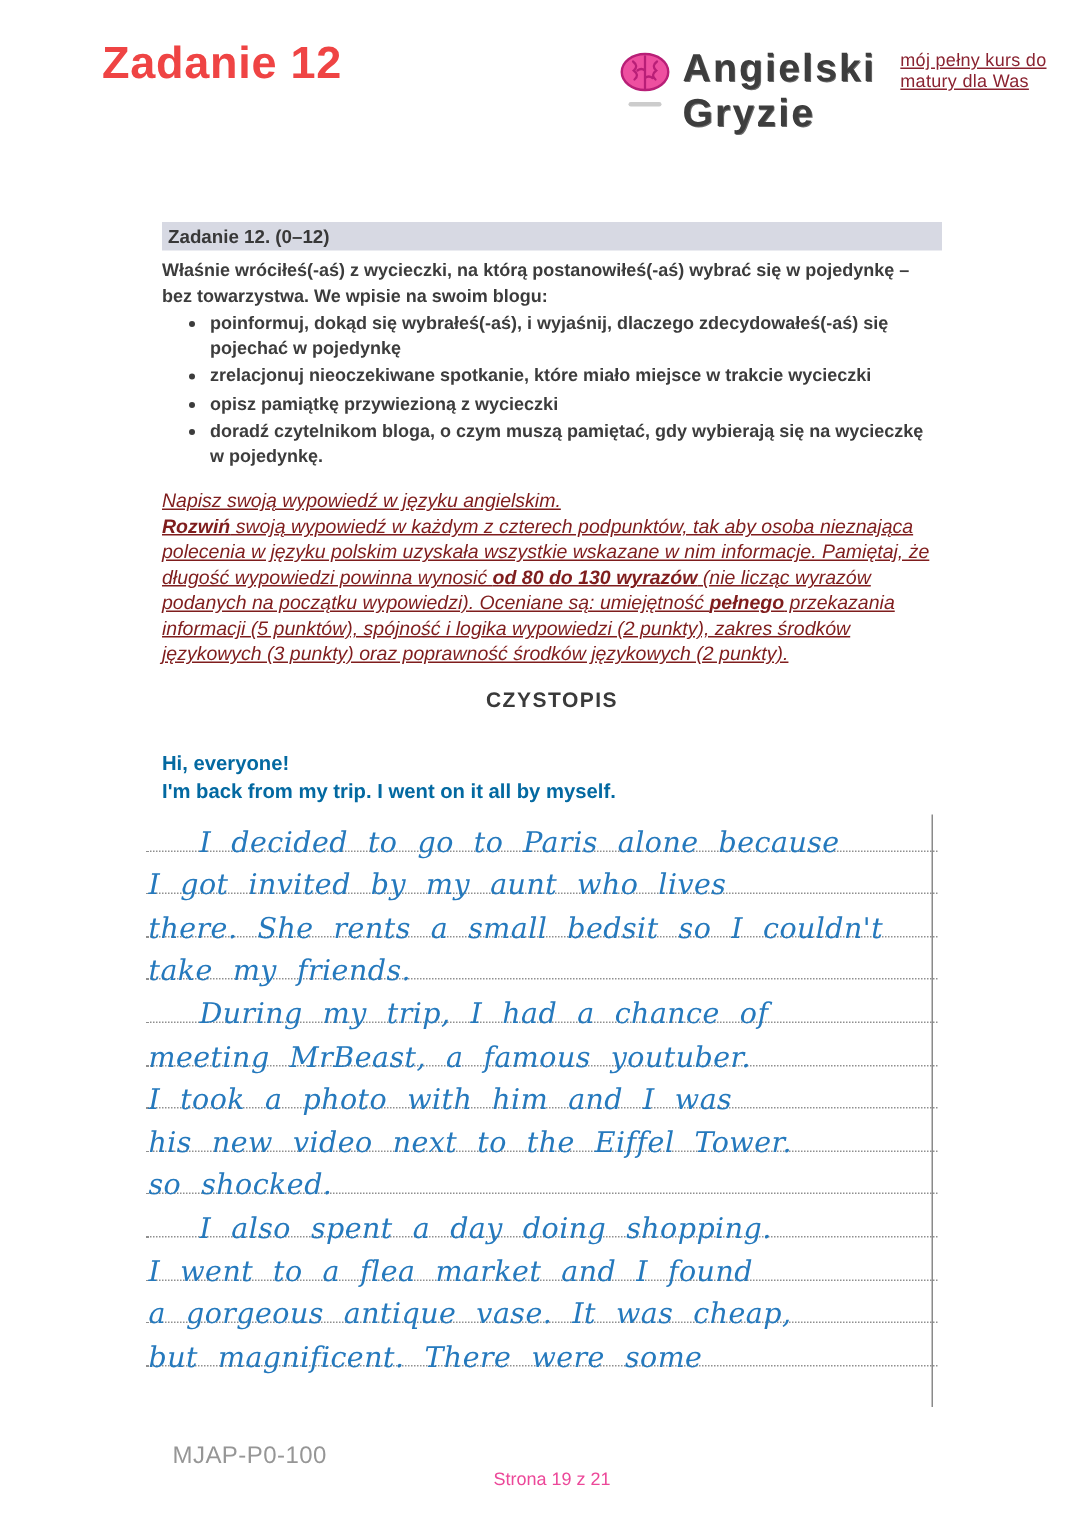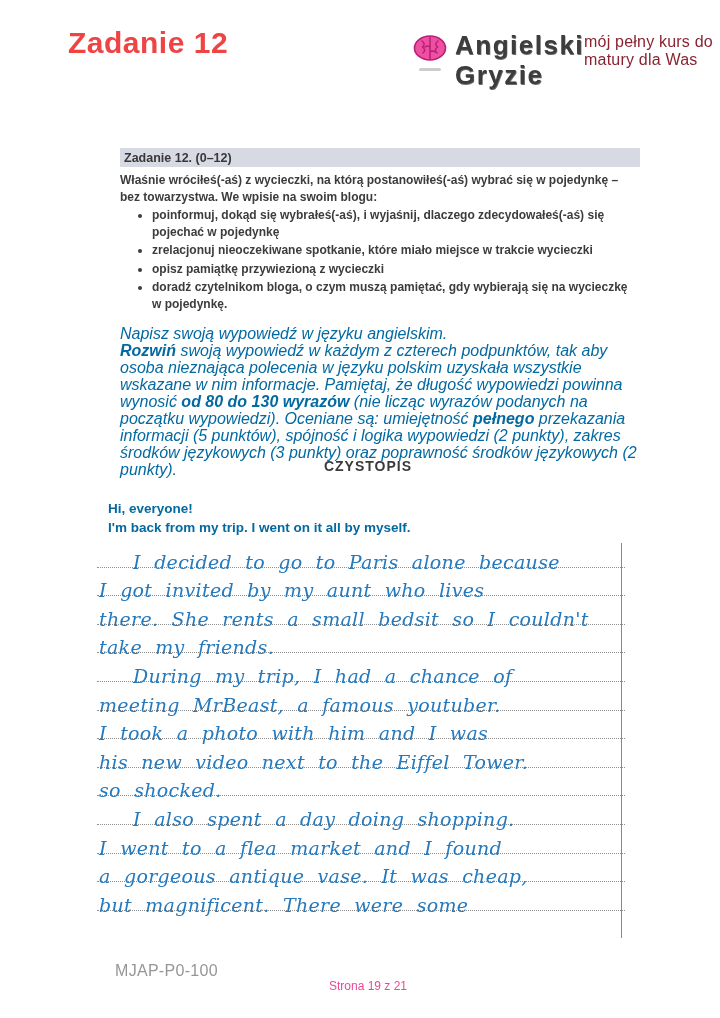--- a/index.html
+++ b/index.html
@@ -12,29 +12,29 @@
   .page-title{
     position:absolute;left:68px;top:26px;
     font-size:30px;font-weight:900;color:#ef4444;letter-spacing:.5px;
   }
   .logo{position:absolute;left:412px;top:30px;display:flex;align-items:flex-start;gap:7px;}
   .brain-wrap{display:flex;flex-direction:column;align-items:center;padding-top:4px;}
   .brain-dash{width:22px;height:3px;background:#cccccc;border-radius:2px;margin-top:4px;}
   .logo-text{display:flex;flex-direction:row;}
   .brand{font-size:26px;font-weight:900;color:var(--brand);letter-spacing:1.5px;line-height:30px;
          text-shadow:0.6px 0.6px 0 #6b6b6b;}
-  .tagline{font-size:16px;color:var(--tagline);margin-top:3px;letter-spacing:.2px;}
+  .tagline{font-size:12px;color:var(--tagline);margin-top:3px;letter-spacing:.2px;text-decoration:underline;}
 
   
-  .task{position:absolute;left:108px;top:148px;width:520px;color:#3c3c3c;margin-left:12px;}
+  .task{position:absolute;left:108px;top:148px;width:520px;color:#3c3c3c;}
   .task-header{background:#d7d9e3;font-weight:bold;font-size:12.5px;padding:3px 5px 2px 4px;color:#383838;}
   .task-intro{font-weight:bold;font-size:12px;line-height:16.5px;margin:5px 0 2px 0;}
   .bullets{margin:2px 0 0 0;padding-left:32px;font-weight:bold;font-size:12px;line-height:16.5px;}
   .bullets li{margin-bottom:2px;}
-  .note{font-style:italic;font-size:16px;line-height:17px;margin-top:13px;color:#0369a1;}
+  .note{font-style:italic;font-size:13px;line-height:17px;margin-top:13px;color:#7f1d1d;text-decoration:underline;}
 
   
   .czystopis{position:absolute;left:108px;top:458px;width:520px;text-align:center;
              font-weight:bold;font-size:14px;letter-spacing:1px;color:#3a3a3a;}
 
   
   .printed{position:absolute;left:108px;top:499px;font-size:13.5px;font-weight:bold;
            color:#0369a1;line-height:19px;}
 
   

